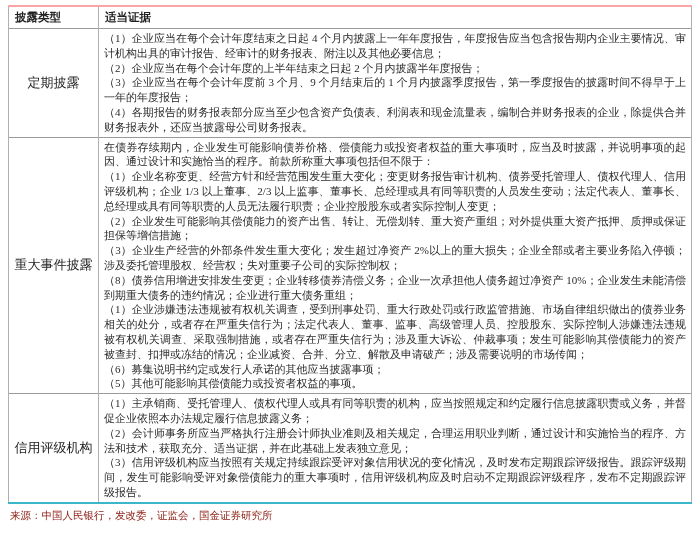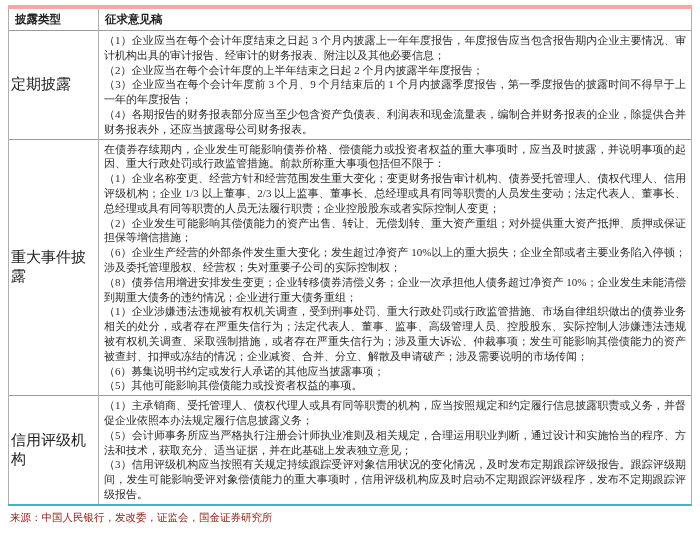--- a/index.html
+++ b/index.html
@@ -19,36 +19,36 @@
     line-height: 18px;
     padding: 3px 0 4px 2px;
     letter-spacing: 0.3px;
   }
   table.disclosure-table {
     width: 100%;
     border-collapse: collapse;
     table-layout: fixed;
   }
   table.disclosure-table tr { border-bottom: 1px solid #9a9a9a; }
-  table.disclosure-table thead tr { border-top: 4px solid #fca5a5; }
+  table.disclosure-table thead tr { border-top: 2px solid #fca5a5; }
   table.disclosure-table tbody tr:last-child { border-bottom: none; }
   th.type-col { width: 90px; }
   th, td { border-left: 1px solid #b0b0b0; border-right: 1px solid #b0b0b0; }
   th {
     font-size: 11.5px;
     font-weight: bold;
     text-align: left;
     color: #222;
     padding: 3px 6px;
     height: 20px;
   }
   td.type-cell {
-    text-align: left;
+    text-align: center;
     vertical-align: middle;
-    font-size: 15px;
+    font-size: 13px;
     color: #222;
     padding: 2px;
   }
   td.req-cell {
     padding: 2px 5px;
     vertical-align: top;
   }
   .req-item {
     font-size: 11px;
     line-height: 14.8px;
@@ -69,51 +69,51 @@
 </head>
 <body>
 
 <div class="page">
 
 
   <table class="disclosure-table">
     <thead>
       <tr>
         <th class="type-col">披露类型</th>
-        <th>征求意见稿</th>
+        <th>适当证据</th>
       </tr>
     </thead>
     <tbody id="table-body">
         <tr>
           <td class="type-cell">定期披露</td>
           <td class="req-cell">
-            <div class="req-item">（1）企业应当在每个会计年度结束之日起 3 个月内披露上一年年度报告，年度报告应当包含报告期内企业主要情况、审计机构出具的审计报告、经审计的财务报表、附注以及其他必要信息；</div>
+            <div class="req-item">（1）企业应当在每个会计年度结束之日起 4 个月内披露上一年年度报告，年度报告应当包含报告期内企业主要情况、审计机构出具的审计报告、经审计的财务报表、附注以及其他必要信息；</div>
             <div class="req-item">（2）企业应当在每个会计年度的上半年结束之日起 2 个月内披露半年度报告；</div>
             <div class="req-item">（3）企业应当在每个会计年度前 3 个月、9 个月结束后的 1 个月内披露季度报告，第一季度报告的披露时间不得早于上一年的年度报告；</div>
             <div class="req-item">（4）各期报告的财务报表部分应当至少包含资产负债表、利润表和现金流量表，编制合并财务报表的企业，除提供合并财务报表外，还应当披露母公司财务报表。</div>
           </td>
         </tr>
         <tr>
           <td class="type-cell">重大事件披露</td>
           <td class="req-cell">
-            <div class="req-item">在债券存续期内，企业发生可能影响债券价格、偿债能力或投资者权益的重大事项时，应当及时披露，并说明事项的起因、重大行政处罚或行政监管措施。前款所称重大事项包括但不限于：</div>
+            <div class="req-item">在债券存续期内，企业发生可能影响债券价格、偿债能力或投资者权益的重大事项时，应当及时披露，并说明事项的起因、通过设计和实施恰当的程序。前款所称重大事项包括但不限于：</div>
             <div class="req-item">（1）企业名称变更、经营方针和经营范围发生重大变化；变更财务报告审计机构、债券受托管理人、债权代理人、信用评级机构；企业 1/3 以上董事、2/3 以上监事、董事长、总经理或具有同等职责的人员发生变动；法定代表人、董事长、总经理或具有同等职责的人员无法履行职责；企业控股股东或者实际控制人变更；</div>
             <div class="req-item">（2）企业发生可能影响其偿债能力的资产出售、转让、无偿划转、重大资产重组；对外提供重大资产抵押、质押或保证担保等增信措施；</div>
-            <div class="req-item">（6）企业生产经营的外部条件发生重大变化；发生超过净资产 10%以上的重大损失；企业全部或者主要业务陷入停顿；涉及委托管理股权、经营权；失对重要子公司的实际控制权；</div>
+            <div class="req-item">（3）企业生产经营的外部条件发生重大变化；发生超过净资产 2%以上的重大损失；企业全部或者主要业务陷入停顿；涉及委托管理股权、经营权；失对重要子公司的实际控制权；</div>
             <div class="req-item">（8）债券信用增进安排发生变更；企业转移债券清偿义务；企业一次承担他人债务超过净资产 10%；企业发生未能清偿到期重大债务的违约情况；企业进行重大债务重组；</div>
             <div class="req-item">（1）企业涉嫌违法违规被有权机关调查，受到刑事处罚、重大行政处罚或行政监管措施、市场自律组织做出的债券业务相关的处分，或者存在严重失信行为；法定代表人、董事、监事、高级管理人员、控股股东、实际控制人涉嫌违法违规被有权机关调查、采取强制措施，或者存在严重失信行为；涉及重大诉讼、仲裁事项；发生可能影响其偿债能力的资产被查封、扣押或冻结的情况；企业减资、合并、分立、解散及申请破产；涉及需要说明的市场传闻；</div>
             <div class="req-item">（6）募集说明书约定或发行人承诺的其他应当披露事项；</div>
             <div class="req-item">（5）其他可能影响其偿债能力或投资者权益的事项。</div>
           </td>
         </tr>
         <tr>
           <td class="type-cell">信用评级机构</td>
           <td class="req-cell">
             <div class="req-item">（1）主承销商、受托管理人、债权代理人或具有同等职责的机构，应当按照规定和约定履行信息披露职责或义务，并督促企业依照本办法规定履行信息披露义务；</div>
-            <div class="req-item">（5）会计师事务所应当严格执行注册会计师执业准则及相关规定，合理运用职业判断，通过设计和实施恰当的程序、方法和技术，获取充分、适当证据，并在此基础上发表独立意见；</div>
+            <div class="req-item">（2）会计师事务所应当严格执行注册会计师执业准则及相关规定，合理运用职业判断，通过设计和实施恰当的程序、方法和技术，获取充分、适当证据，并在此基础上发表独立意见；</div>
             <div class="req-item">（3）信用评级机构应当按照有关规定持续跟踪受评对象信用状况的变化情况，及时发布定期跟踪评级报告。跟踪评级期间，发生可能影响受评对象偿债能力的重大事项时，信用评级机构应及时启动不定期跟踪评级程序，发布不定期跟踪评级报告。</div>
           </td>
         </tr>
       </tbody>
   </table>
 
   <hr class="teal-divider">
 
   <div class="source-note">来源：中国人民银行，发改委，证监会，国金证券研究所</div>
 

